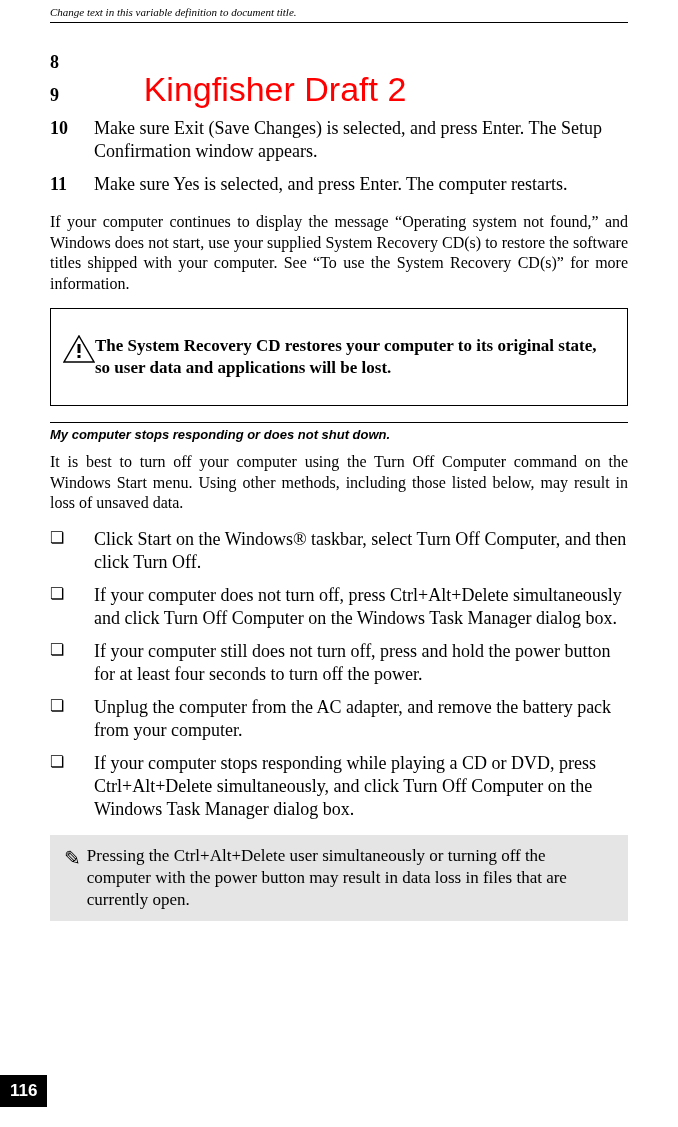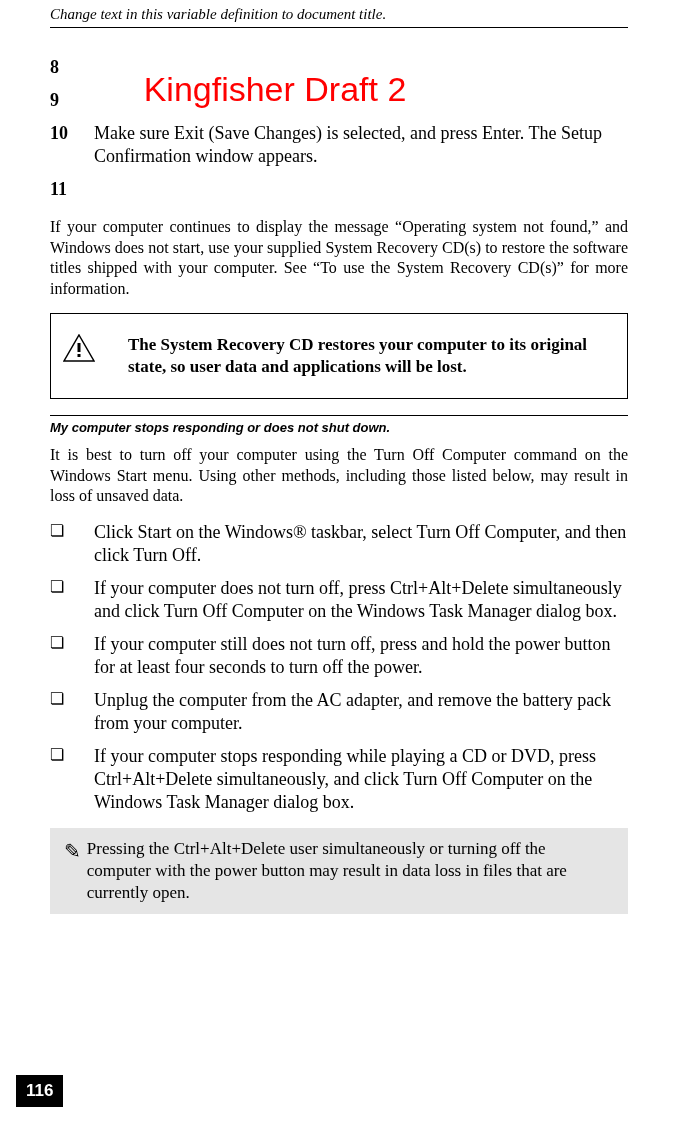--- a/index.html
+++ b/index.html
@@ -11,21 +11,21 @@
     height: 1127px;
     position: relative;
     color: #000;
   }
   .page {
     padding: 0 50px 0 50px;
     box-sizing: border-box;
   }
   .header {
     font-style: italic;
-    font-size: 15px;
+    font-size: 11px;
     padding: 6px 0 4px 0;
     border-bottom: 1.5px solid #000;
     margin-bottom: 28px;
   }
   .watermark {
     position: absolute;
     top: 70px;
     left: 0;
     width: 550px;
     text-align: center;
@@ -53,24 +53,24 @@
     min-width: 44px;
   }
   .para {
     font-size: 16px;
     line-height: 1.28;
     margin-bottom: 14px;
     text-align: justify;
   }
   .caution-box {
     border: 1px solid #000;
-    padding: 20px 12px;
-    display: flex;
-    align-items: flex-start;
-    gap: 33px;
+    padding: 26px 12px;
+    display: flex;
+    align-items: flex-start;
+    gap: 0;
     margin-bottom: 16px;
   }
   .caution-icon {
     width: 32px;
     height: 28px;
     flex-shrink: 0;
   }
   .caution-text {
     font-weight: bold;
     font-size: 17px;
@@ -110,21 +110,21 @@
     font-size: 17px;
     line-height: 1.3;
   }
   .note-icon {
     font-size: 20px;
     flex-shrink: 0;
   }
   .page-number {
     position: absolute;
     bottom: 20px;
-    left: 16px;
+    left: 0;
     background: #000;
     color: #fff;
     font-family: Arial, sans-serif;
     font-weight: bold;
     font-size: 17px;
     padding: 6px 10px;
   }
 </style>
 </head>
 <body>
@@ -140,20 +140,21 @@
     </li>
     <li>
       <span class="num">9</span>
     </li>
     <li>
       <span class="num">10</span>
       <span>Make sure Exit (Save Changes) is selected, and press Enter. The Setup Confirmation window appears.</span>
     </li>
     <li>
       <span class="num">11</span>
+      <span>Make sure Yes is selected, and press Enter. The computer restarts.</span>
     </li>
   </ol>
 
   <div class="para">If your computer continues to display the message “Operating system not found,” and Windows does not start, use your supplied System Recovery CD(s) to restore the software titles shipped with your computer. See “To use the System Recovery CD(s)” for more information.</div>
 
   <div class="caution-box">
     <svg class="caution-icon" viewBox="0 0 32 28">
       <polygon points="16,1 31,27 1,27" fill="none" stroke="#000" stroke-width="1.5"></polygon>
       <rect x="14.5" y="9" width="3" height="9" fill="#000"></rect>
       <rect x="14.5" y="20" width="3" height="3" fill="#000"></rect>

